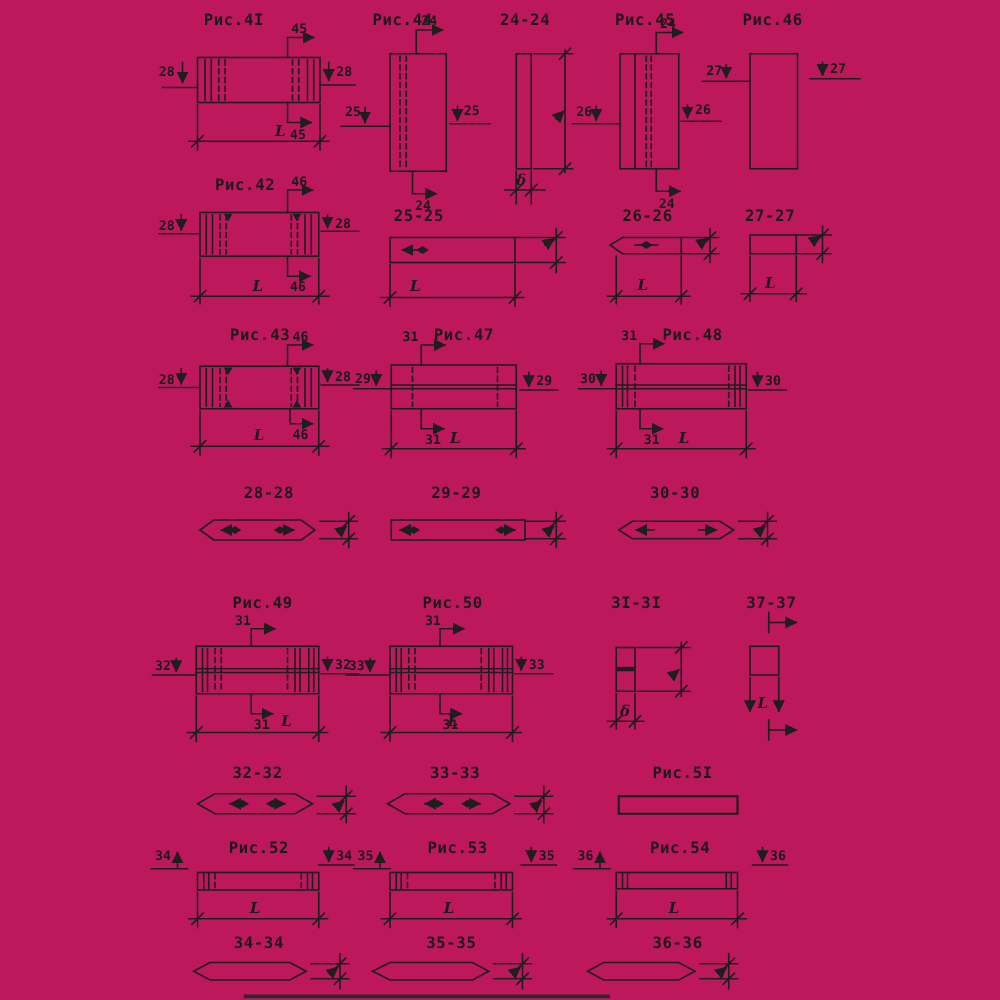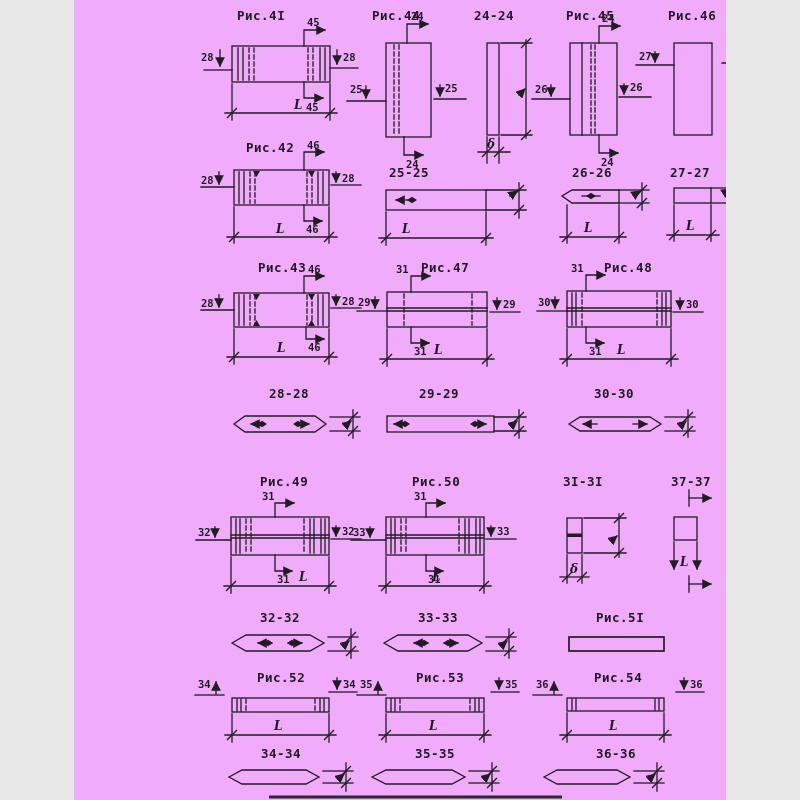--- a/index.html
+++ b/index.html
@@ -1,16 +1,16 @@
 <!DOCTYPE html>
 <html><head>
 <meta charset="utf-8">
 <style>
   html,body{margin:0;padding:0;background:#e8e8e8;}
-  .page{position:relative;width:652px;height:800px;margin:0 auto;background:#f0abfc;overflow:hidden;}
+  .page{position:relative;width:800px;height:800px;margin:0 auto;background:#be185d;overflow:hidden;}
   svg{display:block;}
   .ln{stroke:#1e1e1e;stroke-width:1.3;fill:none;stroke-linecap:square;}
   .thick{stroke-width:1.7;}
   .dash{stroke-dasharray:4 3;}
   .fill{fill:#1e1e1e;stroke:none;}
   text{font-family:"DejaVu Sans Mono","Liberation Mono",monospace;font-weight:bold;fill:#1b1b1b;}
   .title{font-size:12.5px;letter-spacing:.5px;}
   .num{font-size:10.5px;}
   .dim{font-family:"DejaVu Serif","Liberation Serif",serif;font-style:italic;font-weight:bold;font-size:12px;}
 </style>

